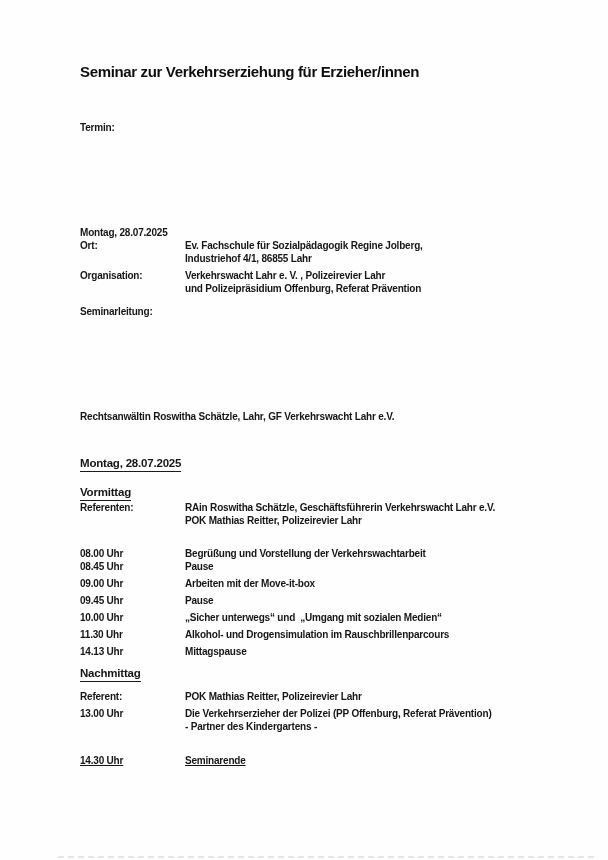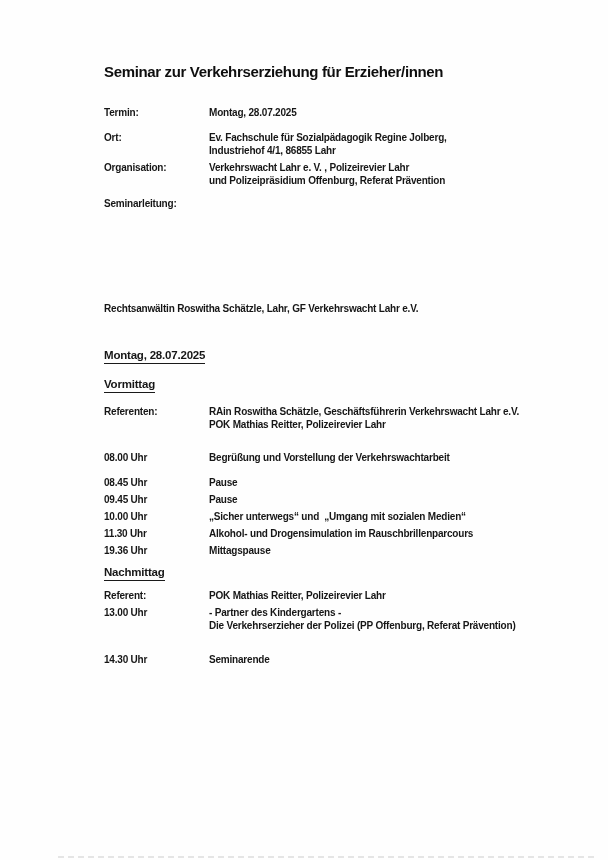--- a/index.html
+++ b/index.html
@@ -14,21 +14,21 @@
     background: #fefefe;
     overflow: hidden;
     font-family: "Liberation Sans", sans-serif;
     font-weight: 700;
     color: #161616;
     font-size: 10px;
     letter-spacing: -0.2px;
     line-height: 13px;
   }
   .content {
-    padding-left: 104px;
+    padding-left: 80px;
     padding-right: 18px;
   }
   .doc-title {
     margin: 0;
     padding-top: 62px;
     font-size: 15px;
     letter-spacing: -0.35px;
     line-height: 19px;
     color: #0e0e0e;
   }
@@ -52,25 +52,25 @@
   }
   .heading .hu {
     display: inline-block;
     padding-bottom: 1px;
     border-bottom: 1.6px solid #1a1a1a;
   }
   
   .mt8  { margin-top: 8px; }
   .mt10 { margin-top: 10px; flex-direction: column; }
   .mt11 { margin-top: 4px; }
-  .mt12 { margin-top: 12px; }
+  .mt12 { }
   .mt13 { margin-top: 13px; }
   .mt20 { margin-top: 20px; }
-  .mt21 { margin-top: 21px; }
-  .mt25 { margin-top: 25px; }
+  .mt21 { margin-top: 21px; text-decoration: underline; }
+  .mt25 { margin-top: 40px; flex-direction: column; }
   .mt33 { margin-top: 33px; }
   .scan-artifact-line {
     position: absolute;
     left: 58px;
     right: 14px;
     bottom: 2px;
     border-top: 2px dashed #dddddd;
     opacity: 0.75;
   }
 </style>
@@ -136,20 +136,26 @@
     </div>
 
 
     <div class="row mt12">
       <div class="cell-label">08.45 Uhr</div>
       <div class="cell-value">
         <div class="vline">Pause</div>
       </div>
     </div>
 
+    <div class="row mt11">
+      <div class="cell-label">09.00 Uhr</div>
+      <div class="cell-value">
+        <div class="vline">Arbeiten mit der Move-it-box</div>
+      </div>
+    </div>
 
     <div class="row mt11">
       <div class="cell-label">09.45 Uhr</div>
       <div class="cell-value">
         <div class="vline">Pause</div>
       </div>
     </div>
 
     <div class="row mt11">
       <div class="cell-label">10.00 Uhr</div>
@@ -159,42 +165,42 @@
     </div>
 
     <div class="row mt11">
       <div class="cell-label">11.30 Uhr</div>
       <div class="cell-value">
         <div class="vline">Alkohol- und Drogensimulation im Rauschbrillenparcours</div>
       </div>
     </div>
 
     <div class="row mt11">
-      <div class="cell-label">19.36 Uhr</div>
+      <div class="cell-label">14.13 Uhr</div>
       <div class="cell-value">
         <div class="vline">Mittagspause</div>
       </div>
     </div>
 
     <div class="heading mt8">
       <span class="hu">Nachmittag</span>
     </div>
 
     <div class="row mt8">
       <div class="cell-label">Referent:</div>
       <div class="cell-value">
         <div class="vline">POK Mathias Reitter, Polizeirevier Lahr</div>
       </div>
     </div>
 
     <div class="row mt11">
       <div class="cell-label">13.00 Uhr</div>
       <div class="cell-value">
+        <div class="vline">Die Verkehrserzieher der Polizei (PP Offenburg, Referat Prävention)</div>
         <div class="vline">- Partner des Kindergartens -</div>
-        <div class="vline">Die Verkehrserzieher der Polizei (PP Offenburg, Referat Prävention)</div>
       </div>
     </div>
 
     <div class="row mt21">
       <div class="cell-label">14.30 Uhr</div>
       <div class="cell-value">
         <div class="vline">Seminarende</div>
       </div>
     </div>
 

